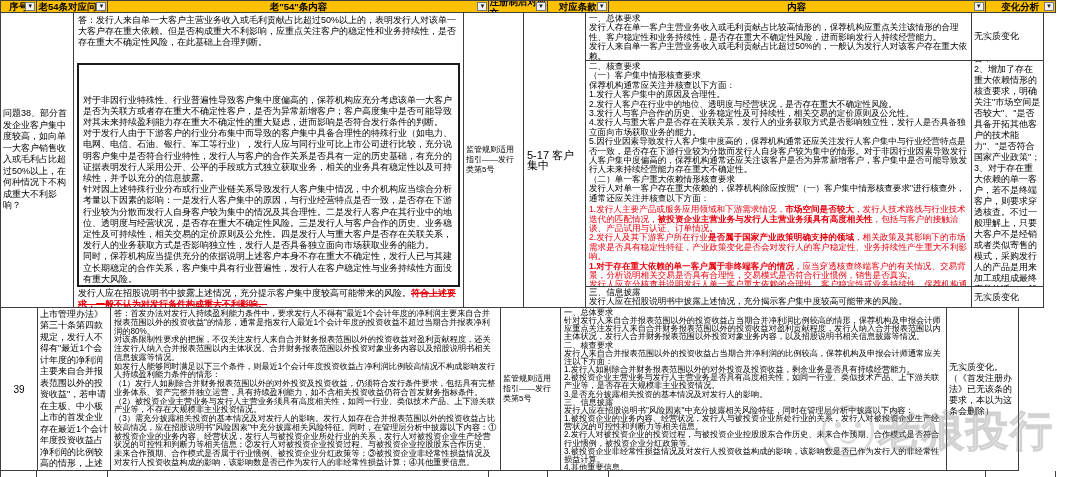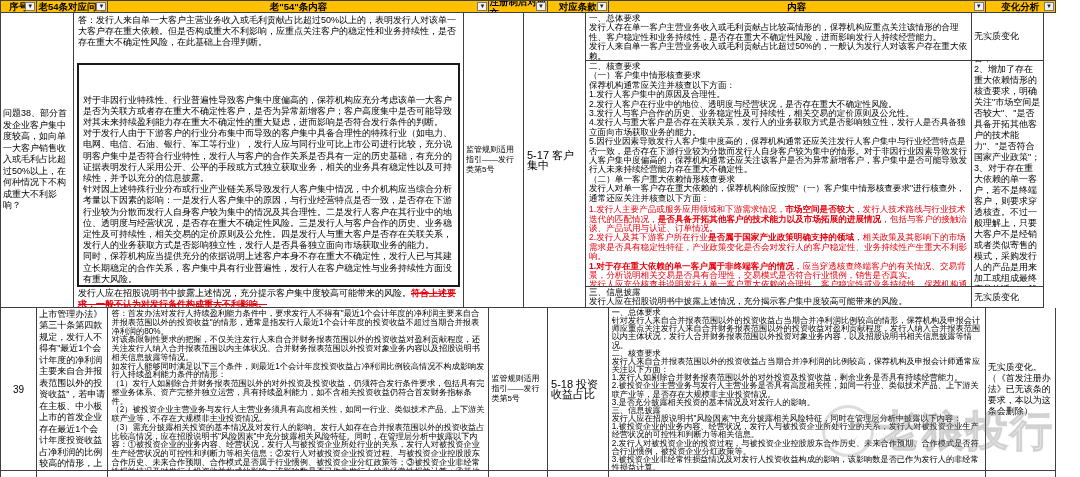--- a/index.html
+++ b/index.html
@@ -119,21 +119,21 @@
         <div class="txt c6t">二、核查要求
 （一）客户集中情形核查要求
 保荐机构通常应关注并核查以下方面：
 1.发行人客户集中的原因及合理性。
 2.发行人客户在行业中的地位、透明度与经营状况，是否存在重大不确定性风险。
 3.发行人与客户合作的历史、业务稳定性及可持续性，相关交易的定价原则及公允性。
 4.发行人与重大客户是否存在关联关系，发行人的业务获取方式是否影响独立性，发行人是否具备独立面向市场获取业务的能力。
 5.因行业因素导致发行人客户集中度高的，保荐机构通常还应关注发行人客户集中与行业经营特点是否一致，是否存在下游行业较为分散而发行人自身客户较为集中的情形。对于非因行业因素导致发行人客户集中度偏高的，保荐机构通常还应关注该客户是否为异常新增客户，客户集中是否可能导致发行人未来持续经营能力存在重大不确定性。
 （二）单一客户重大依赖情形核查要求
 发行人对单一客户存在重大依赖的，保荐机构除应按照"（一）客户集中情形核查要求"进行核查外，通常还应关注并核查以下方面：</div>
-        <div class="txt c6t red"><span>1.发行人主要产品或服务应用领域和下游需求情况，</span><span class="b">市场空间是否较大</span><span>，发行人技术路线与行业技术迭代的匹配情况，</span><span class="b">是否具备开拓其他客户的技术能力以及市场拓展的进展情况</span><span>，包括与客户的接触洽谈、产品试用与认证、订单情况。
+        <div class="txt c6t red"><span>1.发行人主要产品或服务应用领域和下游需求情况，</span><span class="b">市场空间是否较大</span><span>，发行人技术路线与行业技术迭代的匹配情况，</span><span class="b">被投资企业主营业务与发行人主营业务须具有高度相关性</span><span>，包括与客户的接触洽谈、产品试用与认证、订单情况。
 2.发行人及其下游客户所在行业</span><span class="b">是否属于国家产业政策明确支持的领域</span><span>，相关政策及其影响下的市场需求是否具有稳定性特征，产业政策变化是否会对发行人的客户稳定性、业务持续性产生重大不利影响。
 </span><span class="b">1.对于存在重大依赖的单一客户属于非终端客户的情况</span><span>，应当穿透核查终端客户的有关情况、交易背景，分析说明相关交易是否具有合理性，交易模式是否符合行业惯例，销售是否真实。
 发行人应充分核查并说明发行人单一客户重大依赖的合理性、客户稳定性或业务持续性，保荐机构通常还应关注发行人客户集中与行业经营特点是否一致。</span></div>
       </div>
       <div class="blk b3">
         <div class="txt c6t">三、信息披露
 发行人应在招股说明书中披露上述情况，充分揭示客户集中度较高可能带来的风险。</div>
       </div>
     </div>
     <div class="cell w7" style="padding:0;">
@@ -161,23 +161,20 @@
     <div class="cell w3">
       <div class="txt oldc39">答：首发办法对发行人持续盈利能力条件中，要求发行人不得有"最近1个会计年度的净利润主要来自合并报表范围以外的投资收益"的情形，通常是指发行人最近1个会计年度的投资收益不超过当期合并报表净利润的80%。
 对该条限制性要求的把握，不仅关注发行人来自合并财务报表范围以外的投资收益对盈利贡献程度，还关注发行人纳入合并报表范围以内主体状况、合并财务报表范围以外投资对象业务内容以及招股说明书相关信息披露等情况。
 如发行人能够同时满足以下三个条件，则最近1个会计年度投资收益占净利润比例较高情况不构成影响发行人持续盈利能力条件的情形：
 （1）发行人如剔除合并财务报表范围以外的对外投资及投资收益，仍须符合发行条件要求，包括具有完整业务体系、资产完整并独立运营，具有持续盈利能力，如不含相关投资收益仍符合首发财务指标条件。
 （2）被投资企业主营业务与发行人主营业务须具有高度相关性，如同一行业、类似技术产品、上下游关联产业等，不存在大规模非主业投资情况。
 （3）需充分披露相关投资的基本情况及对发行人的影响。发行人如存在合并报表范围以外的投资收益占比较高情况，应在招股说明书"风险因素"中充分披露相关风险特征。同时，在管理层分析中披露以下内容：①被投资企业的业务内容、经营状况，发行人与被投资企业所处行业的关系，发行人对被投资企业生产经营状况的可控性和判断力等相关信息；②发行人对被投资企业投资过程、与被投资企业控股股东合作历史、未来合作预期、合作模式是否属于行业惯例、被投资企业分红政策等；③被投资企业非经常性损益情况及对发行人投资收益构成的影响，该影响数是否已作为发行人的非经常性损益计算；④其他重要信息。</div>
     </div>
     <div class="cell w4 center-v">
       <span class="txt refdoc">监管规则适用指引——发行类第5号</span>
-    </div>
-    <div class="cell w5 center-v">
-      <span class="txt clause">5-18 投资收益占比</span>
     </div>
     <div class="cell w6">
       <div class="txt c6-39">一、总体要求
 针对发行人来自合并报表范围以外的投资收益占当期合并净利润比例较高的情形，保荐机构及申报会计师应重点关注发行人来自合并财务报表范围以外的投资收益对盈利贡献程度，发行人纳入合并报表范围以内主体状况，发行人合并财务报表范围以外投资对象业务内容，以及招股说明书相关信息披露等情况。
 二、核查要求
 发行人来自合并报表范围以外的投资收益占当期合并净利润的比例较高，保荐机构及申报会计师通常应关注以下方面：
 1.发行人如剔除合并财务报表范围以外的对外投资及投资收益，剩余业务是否具有持续经营能力。
 2.被投资企业主营业务与发行人主营业务是否具有高度相关性，如同一行业、类似技术产品、上下游关联产业等，是否存在大规模非主业投资情况。
 3.是否充分披露相关投资的基本情况及对发行人的影响。
 三、信息披露

